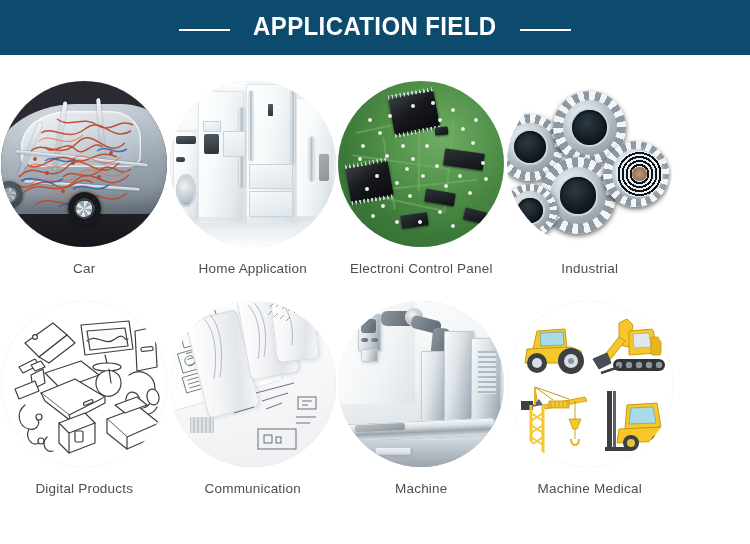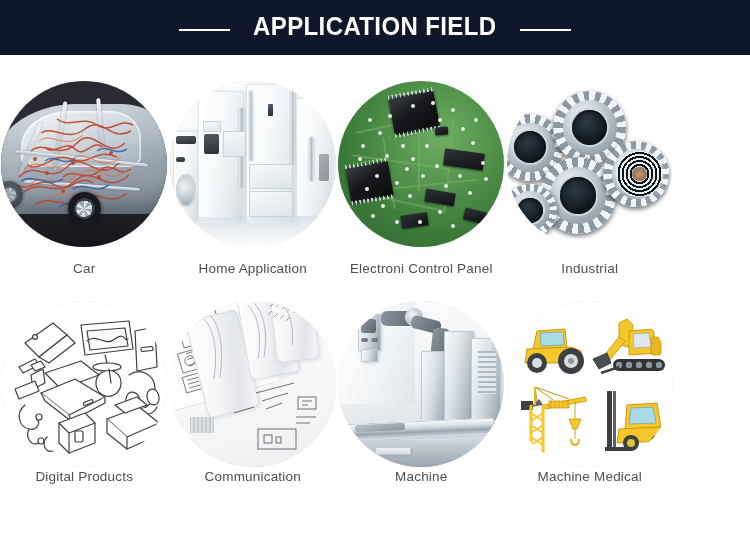--- a/index.html
+++ b/index.html
@@ -21,21 +21,21 @@
     background: #ffffff;
   }
 
   
   .header-bar {
     position: absolute;
     left: 0;
     top: 0;
     width: 750px;
     height: 55px;
-    background: #0f172a;
+    background: #0c4a6e;
     display: flex;
     align-items: center;
     justify-content: center;
   }
   .header-inner {
     display: flex;
     align-items: center;
     justify-content: center;
     gap: 18px;
     transform: translateY(-1px);
@@ -102,21 +102,21 @@
     box-shadow: inset 0 0 0 1px #cfd3d6;
   }
   .caption {
     margin-top: 14px;
     font-size: 13.5px;
     color: #4a4f55;
     white-space: nowrap;
     font-family: "Liberation Sans", "DejaVu Sans", sans-serif;
     letter-spacing: 0.2px;
   }
-  .row-2 .caption { margin-top: 2px; text-align: right; }
+  .row-2 .caption { margin-top: 14px; text-align: right; }
 
   .art { position: absolute; inset: 0; }
 
   
   .car-bg {
     position: absolute; inset: 0;
     background:
       radial-gradient(ellipse 120% 80% at 50% 120%, #0e0e12 0%, #1b1b22 45%, #2a2a33 100%);
   }
   .car-body {

